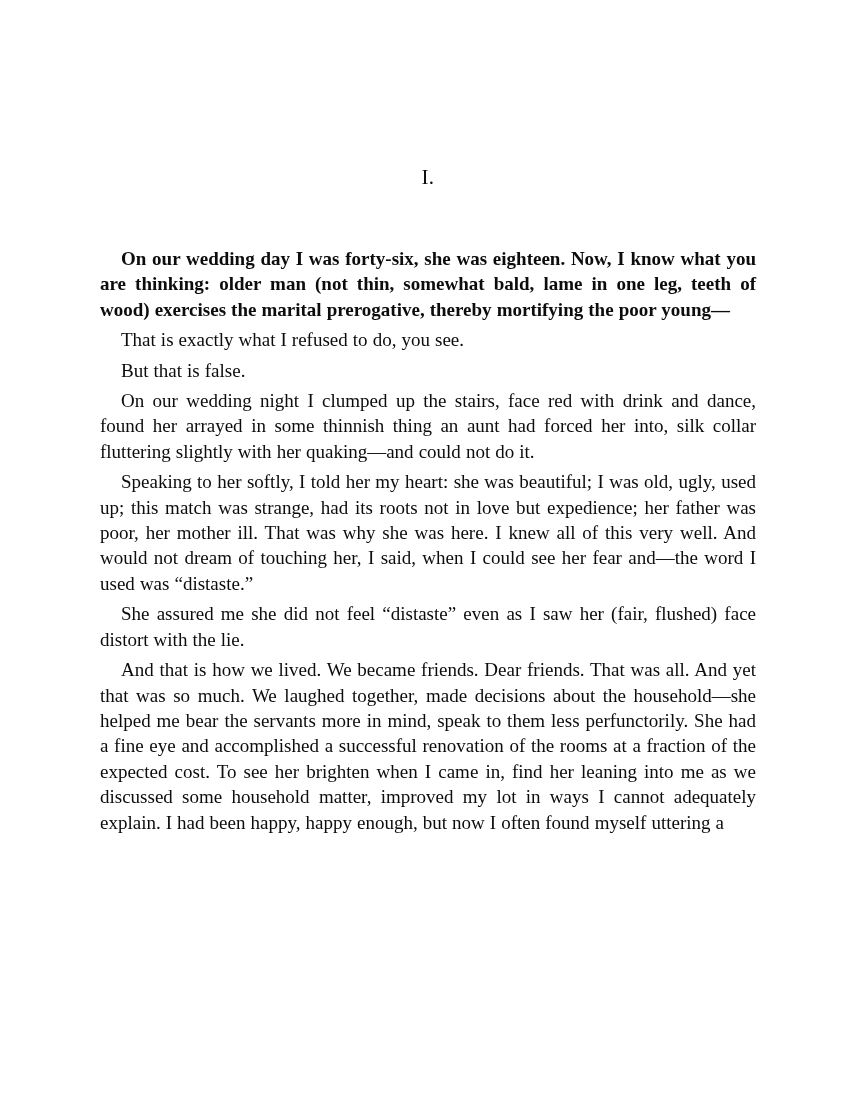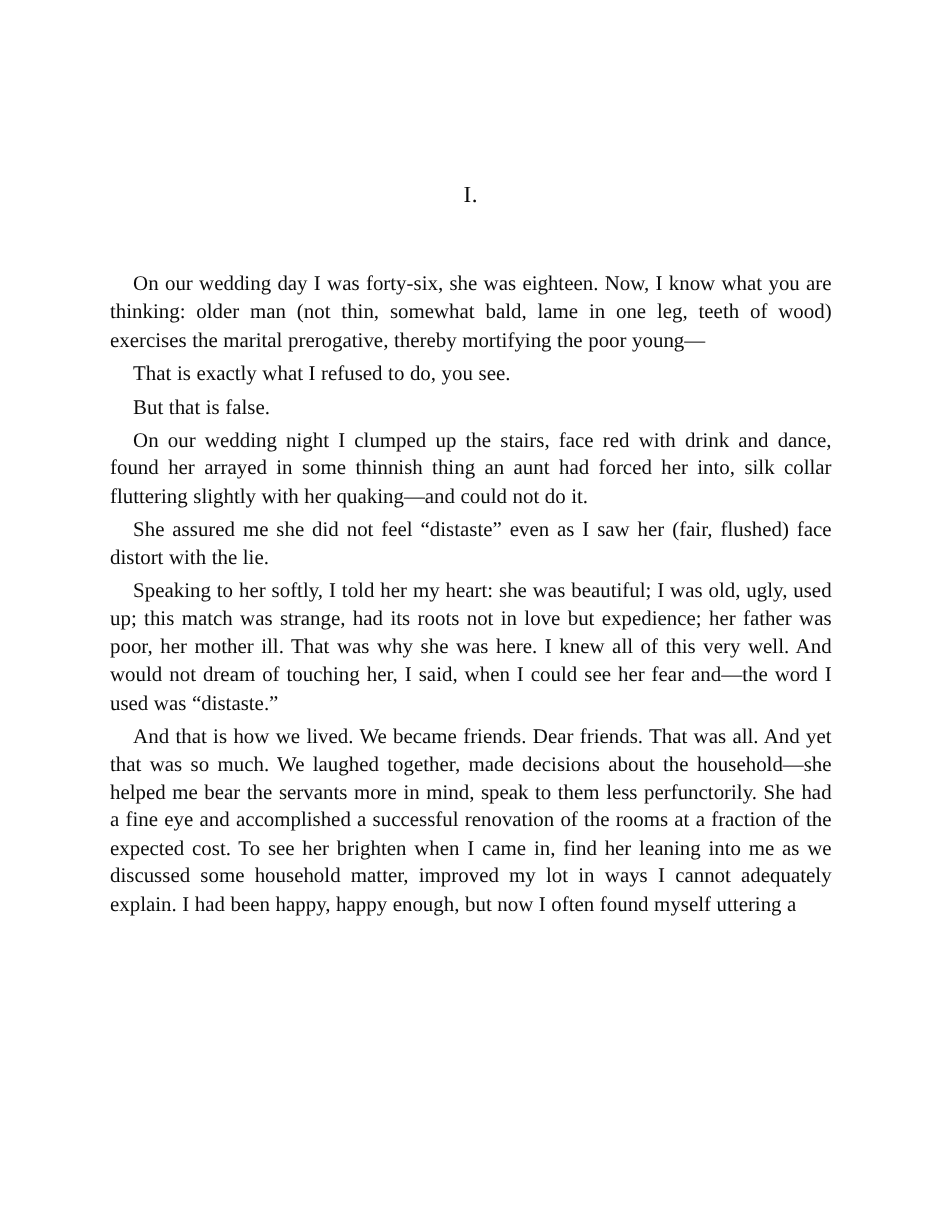--- a/index.html
+++ b/index.html
@@ -36,31 +36,32 @@
     font-size: 19px;
     line-height: 25.4px;
     text-align: justify;
     text-indent: 21px;
     margin: 5px 0 0 0;
     hyphens: none;
     word-spacing: 0.3px;
   }
   .body-text p:first-child {
     margin-top: 0;
+    font-weight: bold;
   }
 </style>
 </head>
 <body>
 
 <div class="page">
   <div class="text-block">
     <h1 class="chapter-heading">I.</h1>
     <div class="body-text">
       <p>On our wedding day I was forty-six, she was eighteen. Now, I know what you are thinking: older man (not thin, somewhat bald, lame in one leg, teeth of wood) exercises the marital prerogative, thereby mortifying the poor young—</p>
       <p>That is exactly what I refused to do, you see.</p>
       <p>But that is false.</p>
       <p>On our wedding night I clumped up the stairs, face red with drink and dance, found her arrayed in some thinnish thing an aunt had forced her into, silk collar fluttering slightly with her quaking—and could not do it.</p>
+      <p>Speaking to her softly, I told her my heart: she was beautiful; I was old, ugly, used up; this match was strange, had its roots not in love but expedience; her father was poor, her mother ill. That was why she was here. I knew all of this very well. And would not dream of touching her, I said, when I could see her fear and—the word I used was “distaste.”</p>
       <p>She assured me she did not feel “distaste” even as I saw her (fair, flushed) face distort with the lie.</p>
-      <p>Speaking to her softly, I told her my heart: she was beautiful; I was old, ugly, used up; this match was strange, had its roots not in love but expedience; her father was poor, her mother ill. That was why she was here. I knew all of this very well. And would not dream of touching her, I said, when I could see her fear and—the word I used was “distaste.”</p>
       <p>And that is how we lived. We became friends. Dear friends. That was all. And yet that was so much. We laughed together, made decisions about the household—she helped me bear the servants more in mind, speak to them less perfunctorily. She had a fine eye and accomplished a successful renovation of the rooms at a fraction of the expected cost. To see her brighten when I came in, find her leaning into me as we discussed some household matter, improved my lot in ways I cannot adequately explain. I had been happy, happy enough, but now I often found myself uttering a</p>
     </div>
   </div>
 </div>
 
 </body></html>

